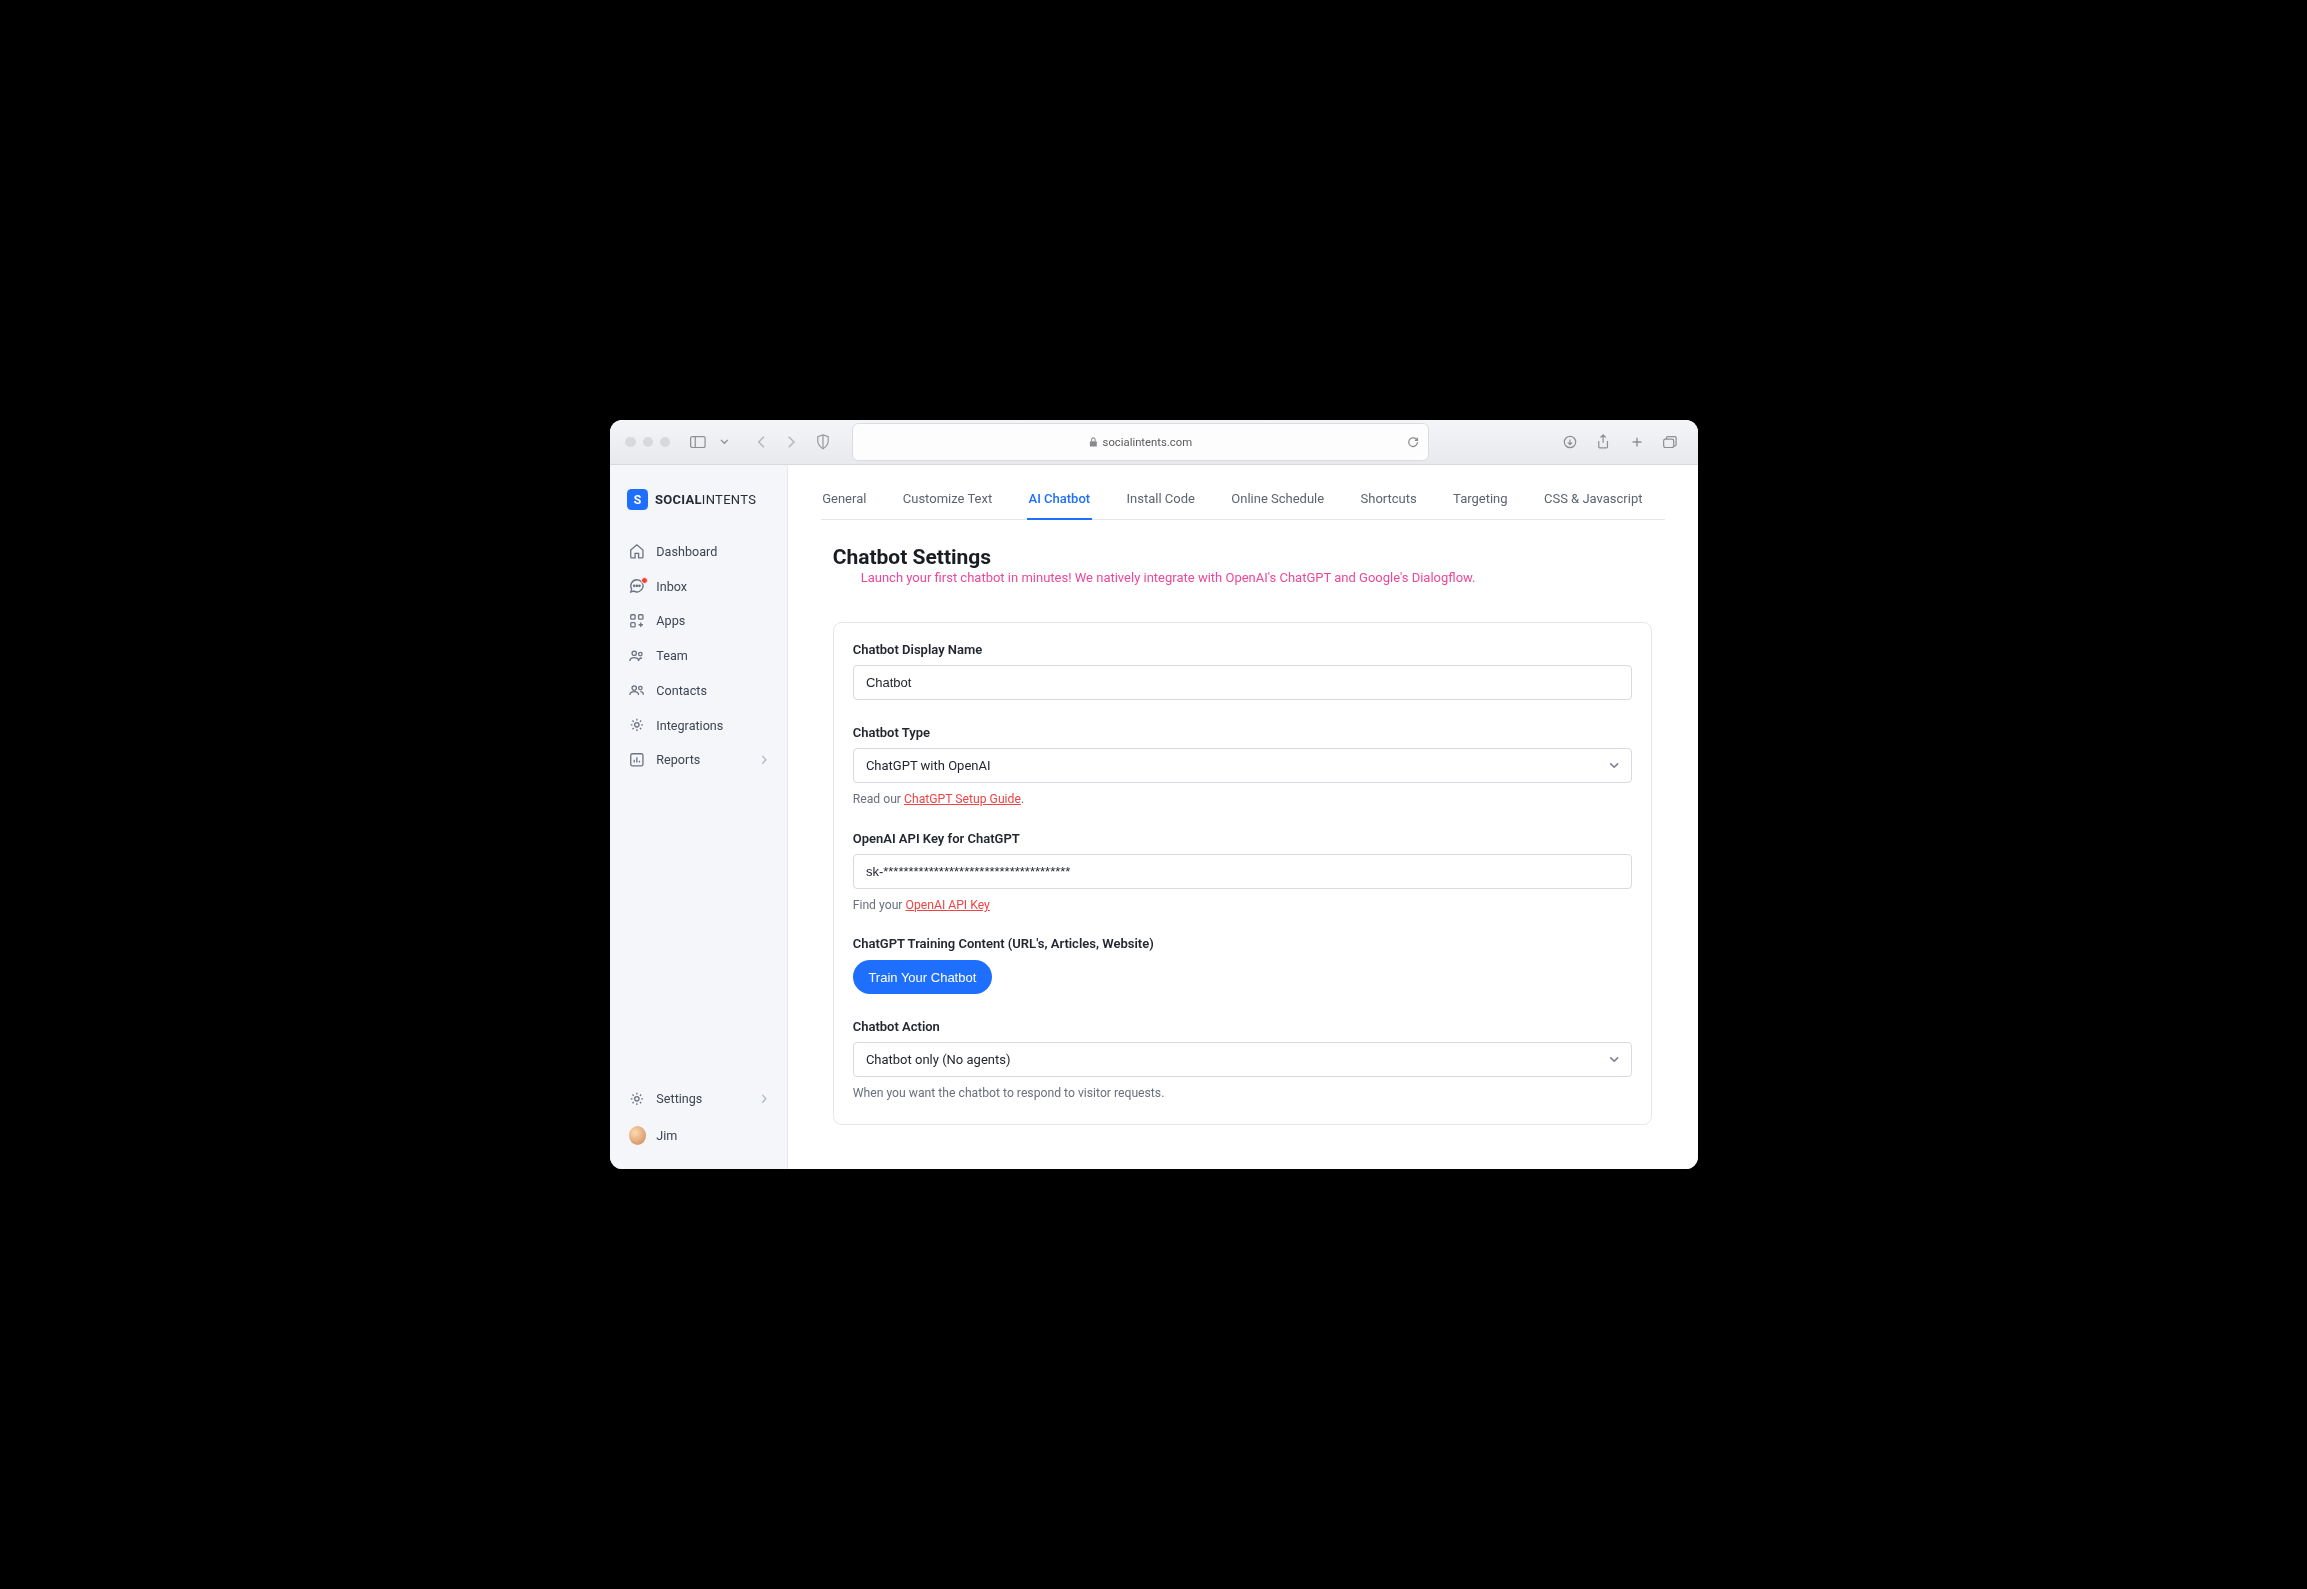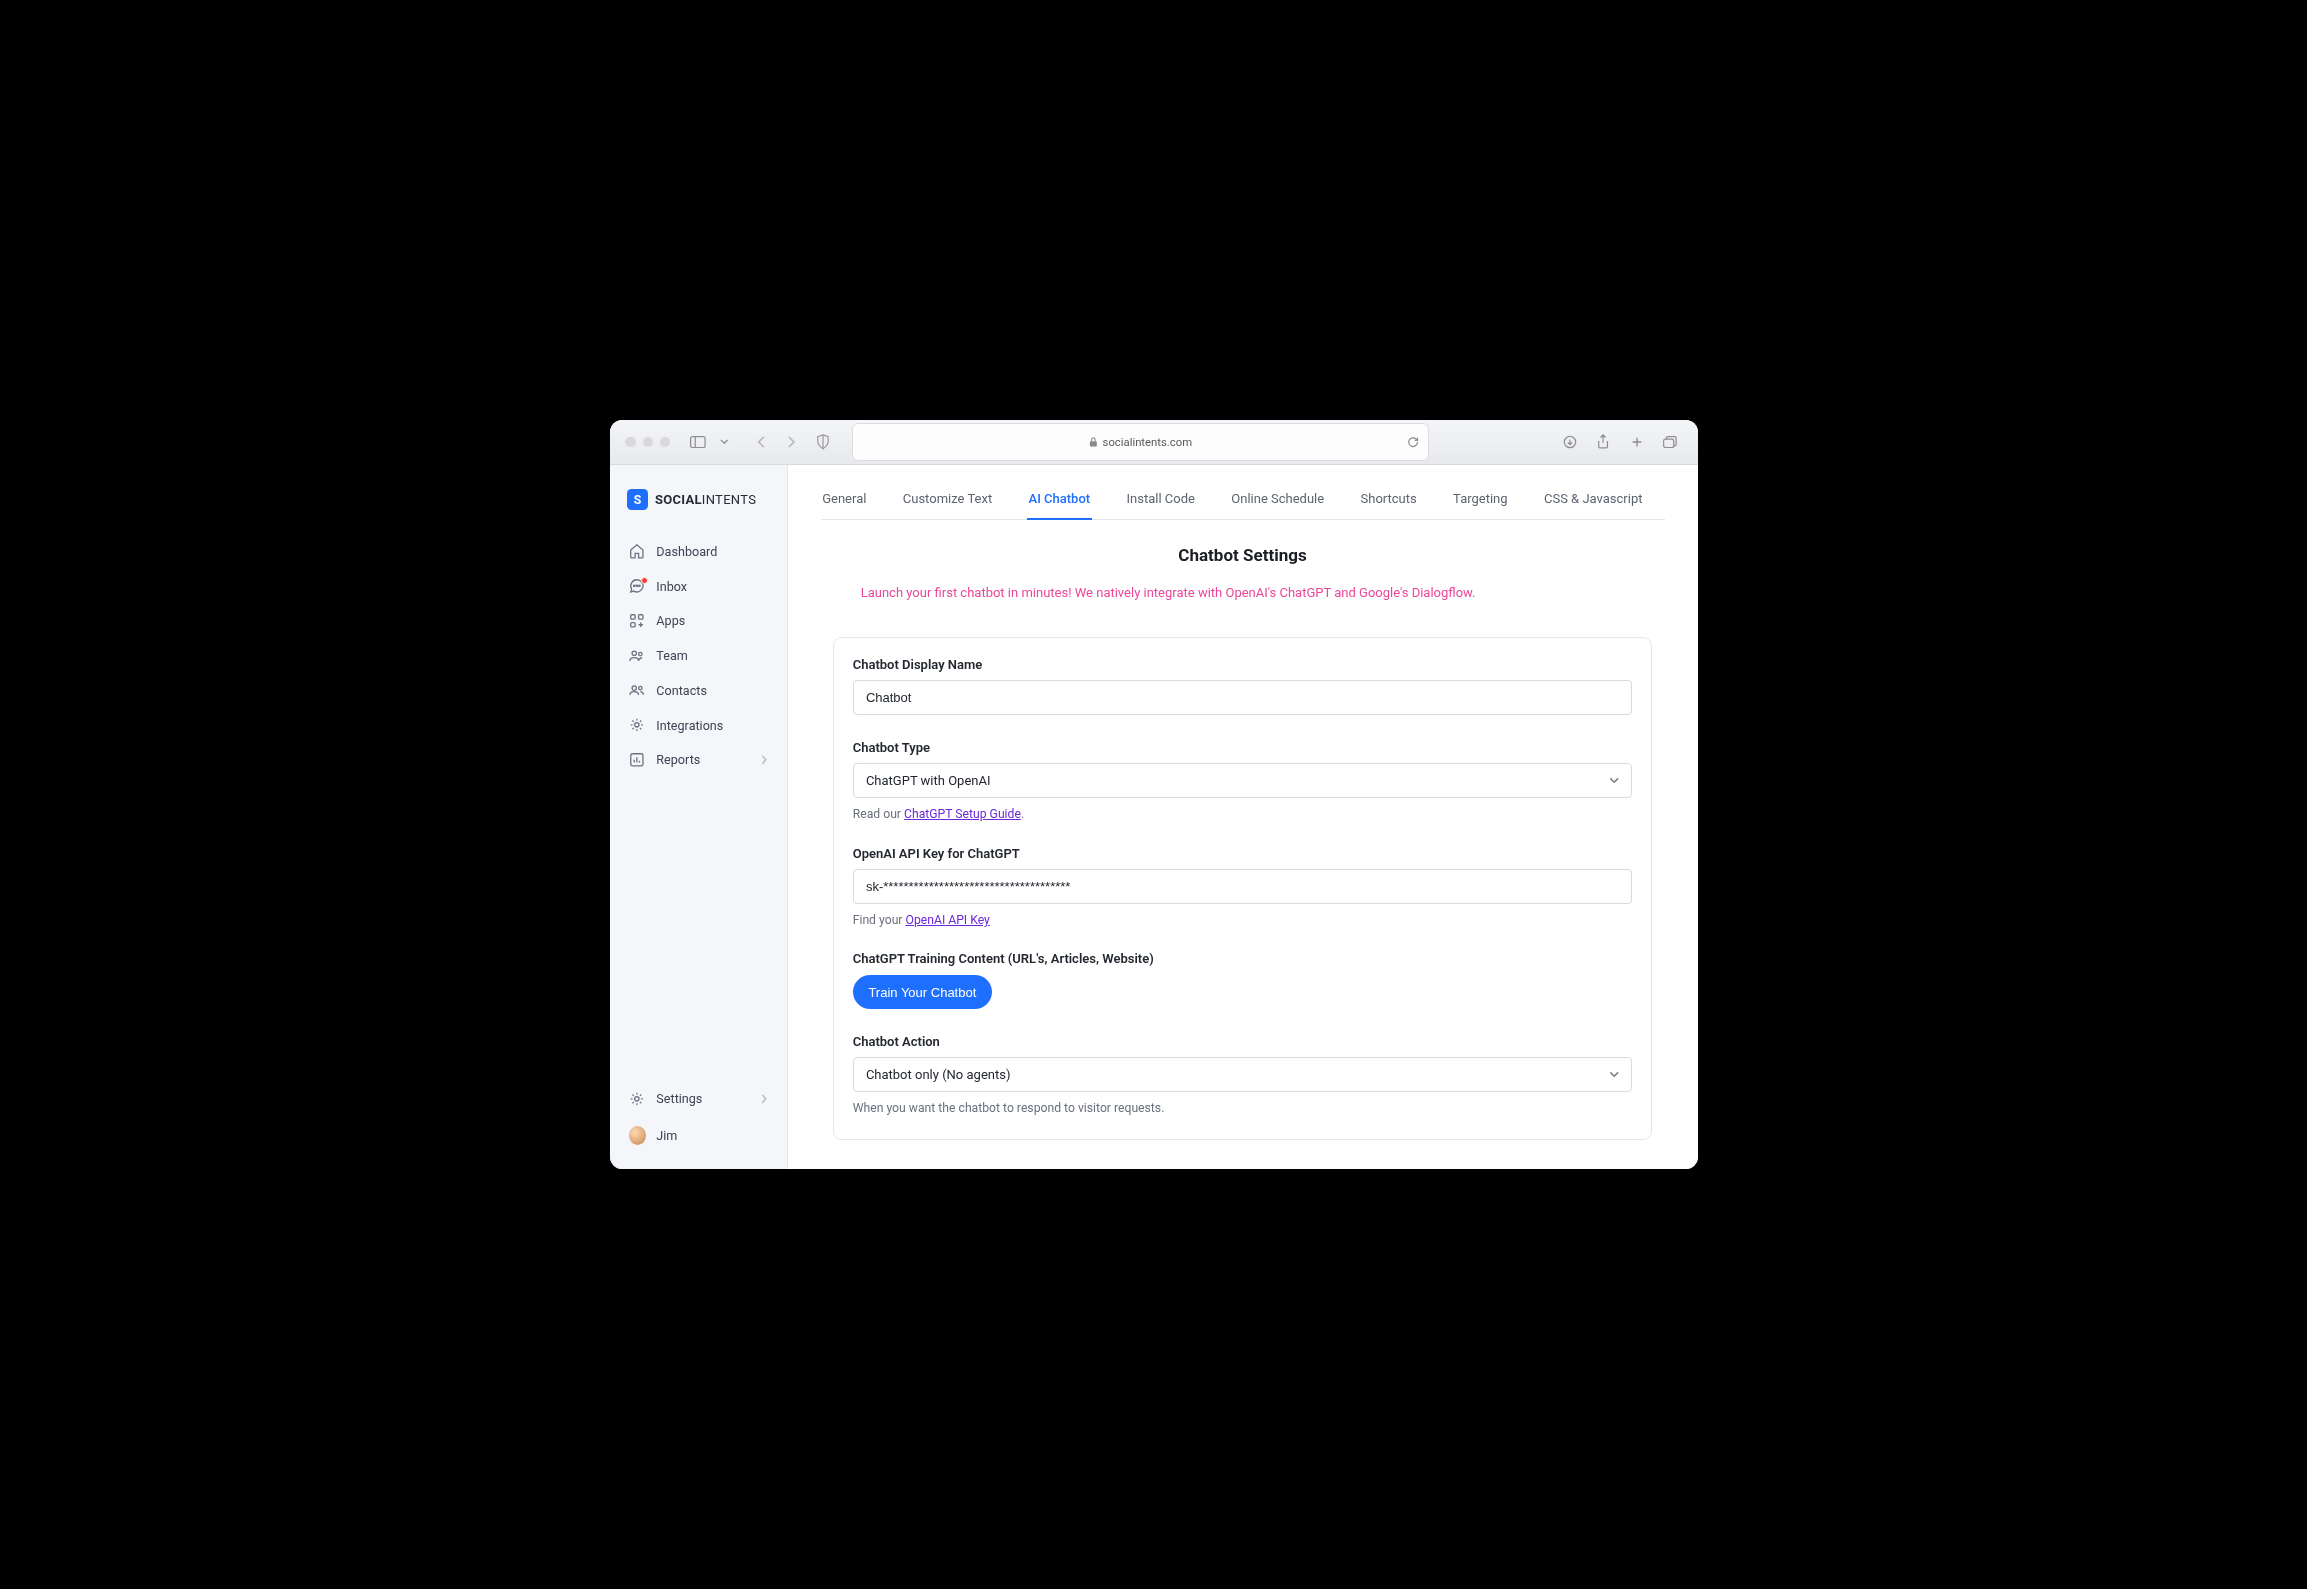--- a/index.html
+++ b/index.html
@@ -132,21 +132,21 @@
 }
 .tab {
   padding: 7px 1.7px 12.2px 1.7px;
   font-size: 13px;
   color:#5d6470;
   cursor:pointer;
 }
 .tab.active { color:#1f6fff; border-bottom: 2.6px solid #1f6fff; margin-bottom:-0.9px; font-weight:500; }
 
 .section-block { padding: 0 12.2px; }
-.section-title { font-size:17px; font-weight:700; color:#1a1d23; margin-bottom:20px;text-align:center; }
+.section-title { font-size:21px; font-weight:700; color:#1a1d23; margin-bottom:1px; }
 .section-desc { font-size:13px; color:#ec4899; margin-bottom:37px;padding-left:28px; }
 
 .card {
   border:0.9px solid #e4e6eb;
   border-radius:8.7px;
   padding: 19px 19px 15.7px 19px;
 }
 .field { margin-bottom: 24.4px; }
 .field-label { font-size:13px; font-weight:600; color:#23272f; margin-bottom:8.7px; display:block; }
 .text-input, .select {
@@ -156,21 +156,21 @@
   border-radius:4px;
   padding: 0 12.2px;
   font-size:13px;
   color:#23272f;
   background:#fff;
   display:flex; align-items:center;
 }
 .select { justify-content:space-between; cursor:pointer; }
 .select .chev { color:#7a808c; }
 .help-text { font-size:12.2px; color:#6a707c; margin-top:8.7px; }
-.help-text a { color:#6d28d9; text-decoration:underline; cursor:pointer; }
+.help-text a { color:#ef4444; text-decoration:underline; cursor:pointer; }
 .btn-primary {
   background:#1f6fff; color:#fff; border:none; border-radius:17px;
   padding: 9.6px 15.7px; font-size:13px; font-weight:500; cursor:pointer;
 }
 svg { display:block; }
 </style>
 </head>
 <body>
 
 <div class="window">

